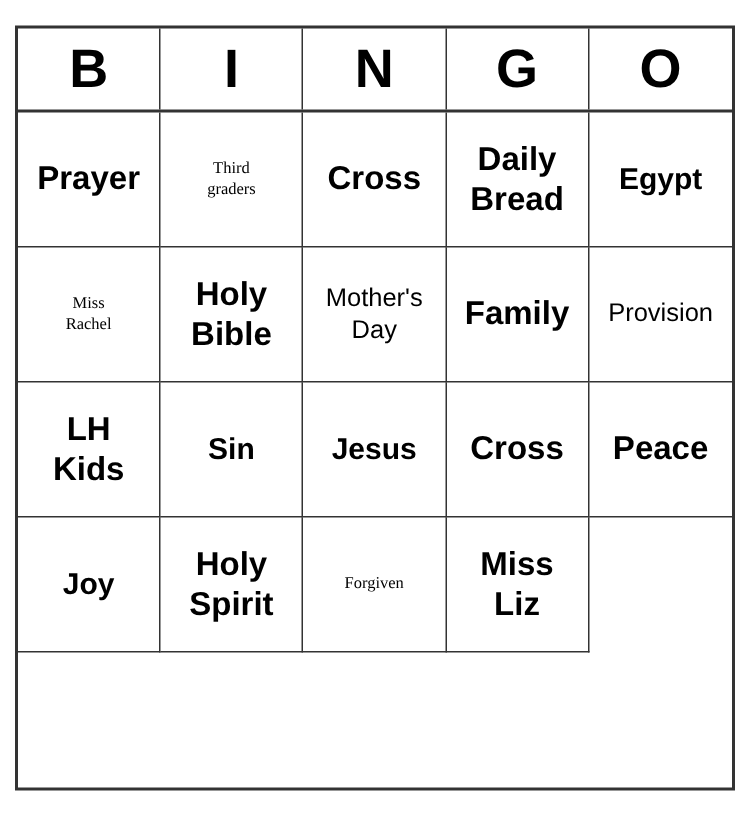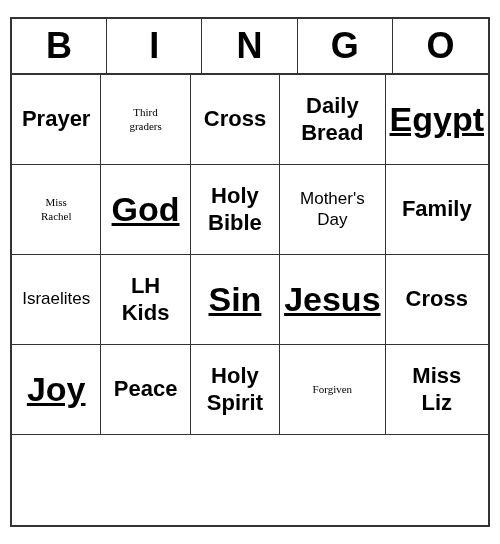--- a/index.html
+++ b/index.html
@@ -66,23 +66,22 @@
     .bingo-cell:nth-child(n+21) {
       border-bottom: none;
     }
 
     .bingo-cell span {
       font-size: 20px;
       line-height: 1.2;
     }
 
     .bingo-cell span.large {
-      font-size: 34px;
+      font-size: 20px;
       font-weight: bold;
-      text-decoration: underline;
     }
 
     .bingo-cell span.medium {
       font-size: 22px;
       font-weight: bold;
     }
 
     .bingo-cell span.small {
       font-size: 11px;
       font-family: Liberation Serif, serif;
@@ -116,51 +115,48 @@
       <div class="bingo-cell">
         <span class="medium">Daily<br>Bread</span>
       </div>
       <div class="bingo-cell">
         <span class="large">Egypt</span>
       </div>
       <div class="bingo-cell">
         <span class="small">Miss<br>Rachel</span>
       </div>
       <div class="bingo-cell">
-        <span class="large">God</span>
-      </div>
-      <div class="bingo-cell">
         <span class="medium">Holy<br>Bible</span>
       </div>
       <div class="bingo-cell">
         <span class="xsmall">Mother's<br>Day</span>
       </div>
       <div class="bingo-cell">
         <span class="medium">Family</span>
       </div>
       <div class="bingo-cell">
-        <span class="xsmall">Israelites</span>
+        <span class="xsmall">Provision</span>
       </div>
       <div class="bingo-cell">
         <span class="medium">LH<br>Kids</span>
       </div>
       <div class="bingo-cell">
         <span class="large">Sin</span>
       </div>
       <div class="bingo-cell">
         <span class="large">Jesus</span>
       </div>
       <div class="bingo-cell">
         <span class="medium">Cross</span>
       </div>
       <div class="bingo-cell">
-        <span class="large">Joy</span>
+        <span class="medium">Peace</span>
       </div>
       <div class="bingo-cell">
-        <span class="medium">Peace</span>
+        <span class="large">Joy</span>
       </div>
       <div class="bingo-cell">
         <span class="medium">Holy<br>Spirit</span>
       </div>
       <div class="bingo-cell">
         <span class="small">Forgiven</span>
       </div>
       <div class="bingo-cell">
         <span class="medium">Miss<br>Liz</span>
       </div>

